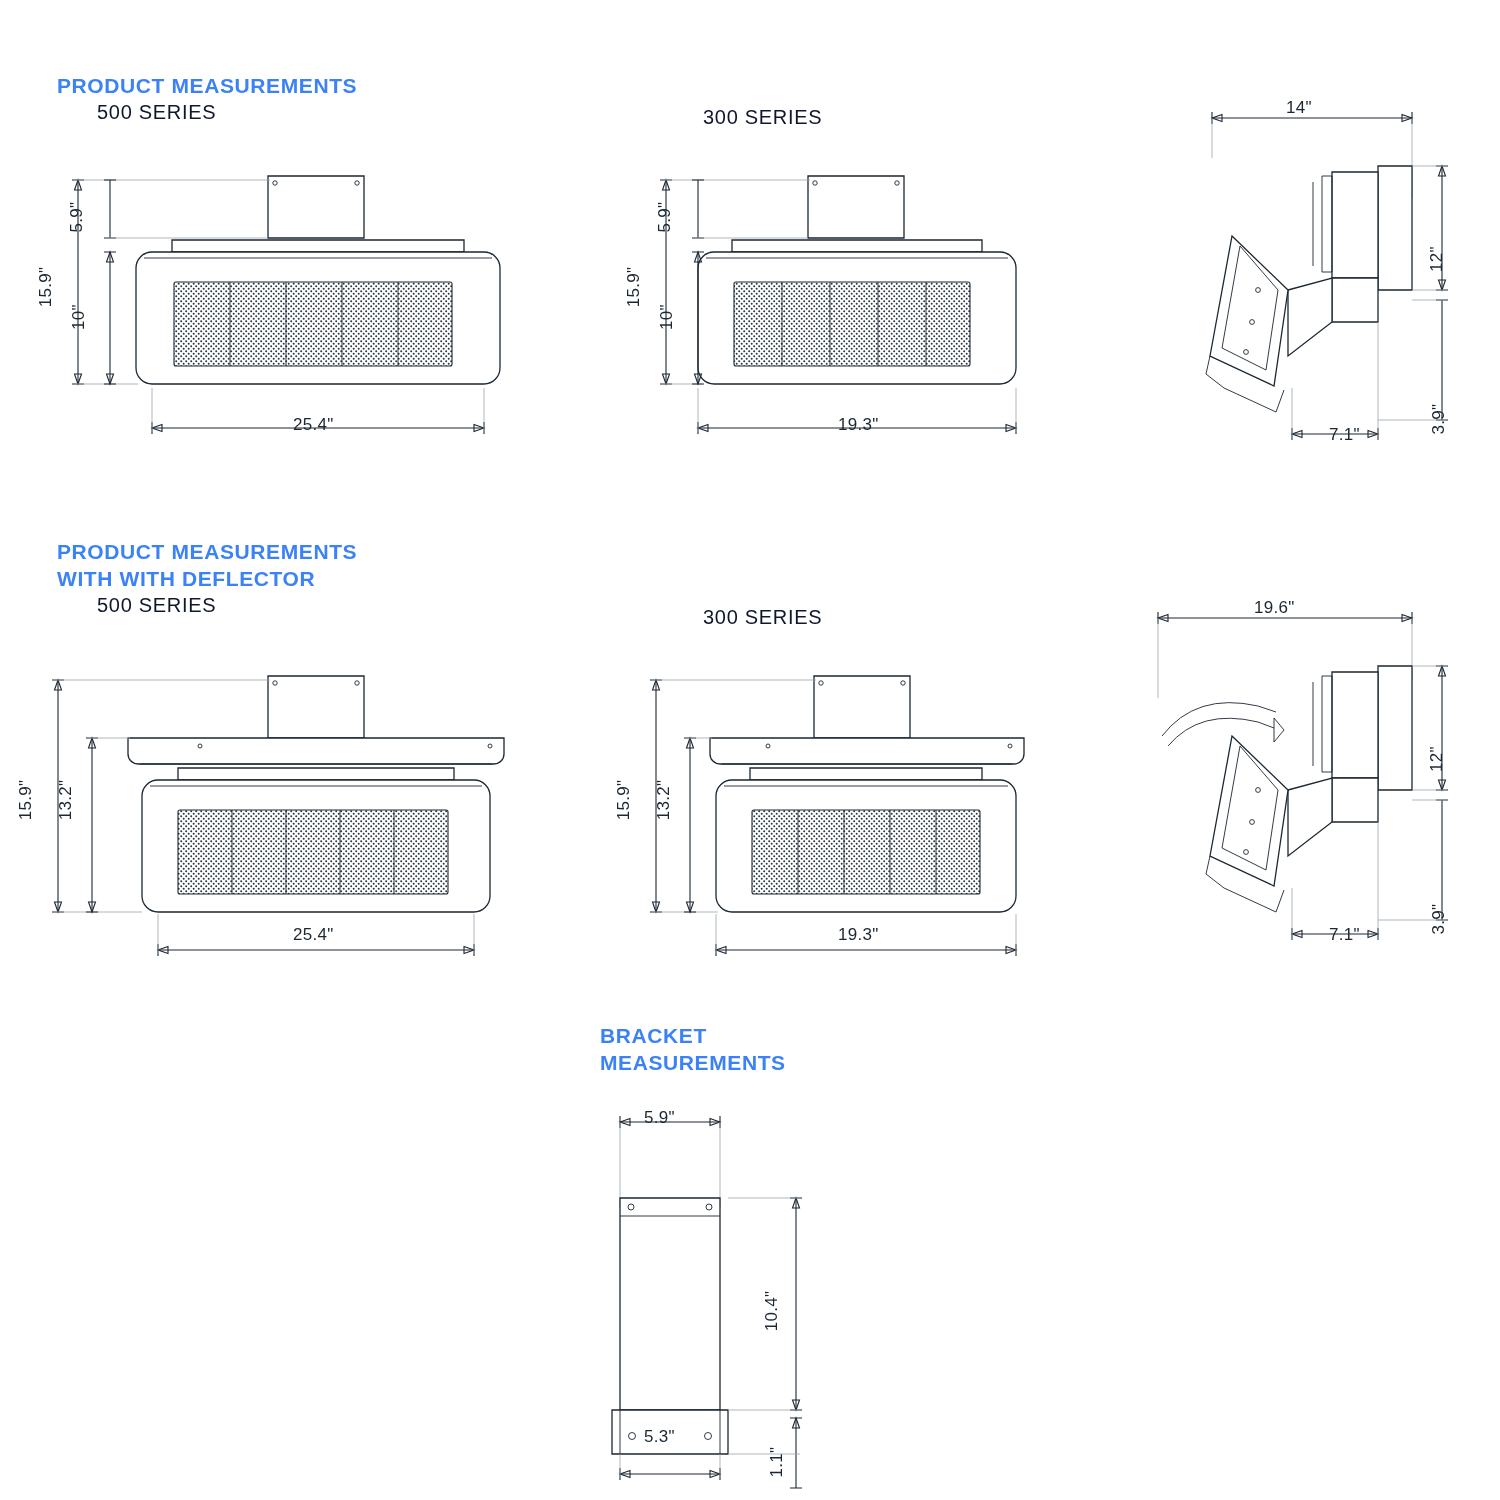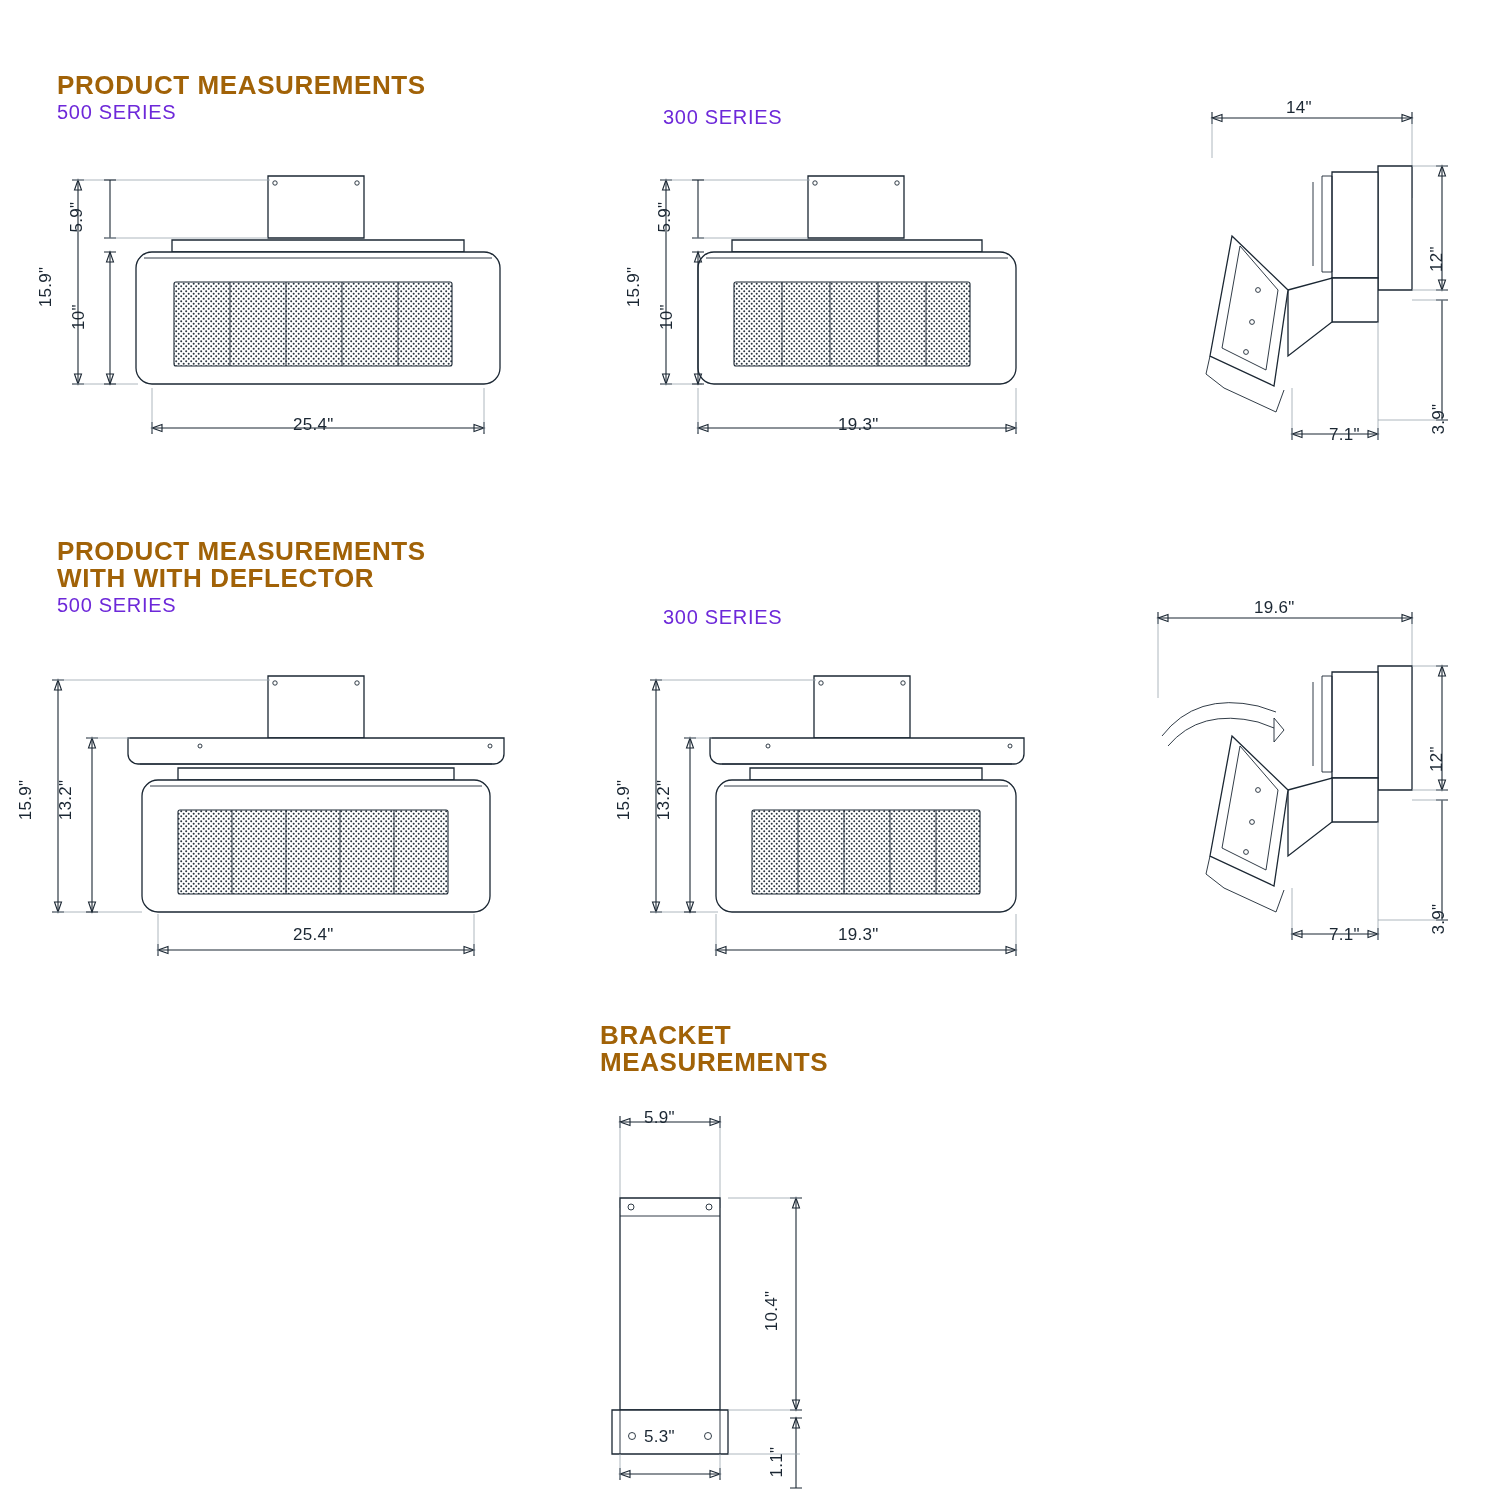--- a/index.html
+++ b/index.html
@@ -7,30 +7,31 @@
     width:1500px;height:1500px;
     background:#ffffff;
     font-family:"Liberation Sans", sans-serif;
     color:#1b2733;
     position:relative;
     overflow:hidden;
   }
   .abs{position:absolute;}
   .heading{
     font-weight:bold;
-    font-size:26px;
+    font-size:21px;
     letter-spacing:.6px;
-    color:#a16207;
+    color:#3b82f6;
     line-height:27px;
   }
   .sub{
     font-size:20px;
     letter-spacing:.7px;
-    color:#6d28d9;
+    color:#0f172a;
     line-height:26px;
+    margin-left:40px;
   }
   .dimtext{
     font-size:17px;
     color:#1b2733;
     letter-spacing:.3px;
     white-space:nowrap;
   }
   .vert{
     transform-origin:center center;
     transform:rotate(-90deg);

